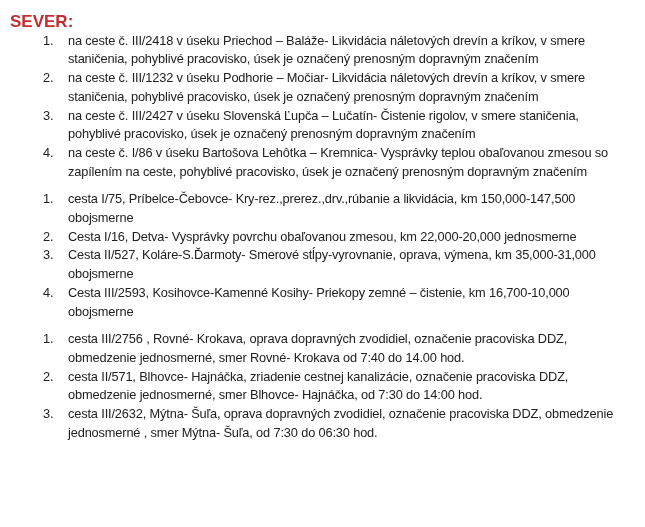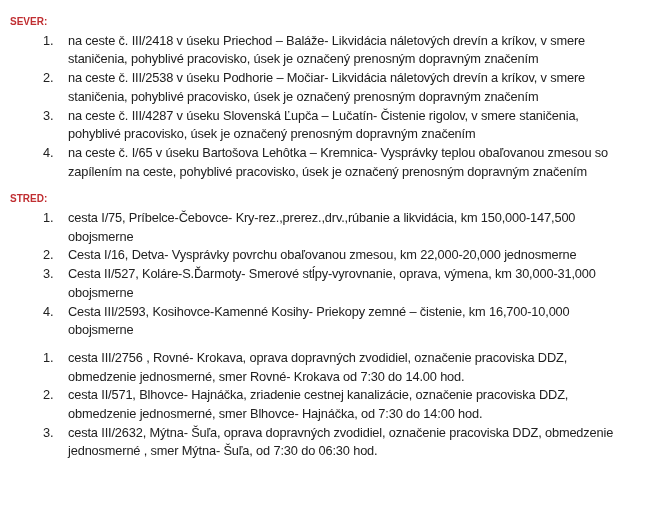--- a/index.html
+++ b/index.html
@@ -18,21 +18,21 @@
     box-sizing: border-box;
     width: 645px;
     height: 527px;
     padding: 13px 20px 10px 10px;
     background: #ffffff;
   }
   .section { margin: 0; }
   .section + .section { margin-top: 9px; }
   .section-heading {
     margin: 0;
-    font-size: 10px;
+    font-size: 17px;
     line-height: 18.7px;
     font-weight: 700;
     color: var(--heading-color, #c02e31);
   }
   ol.item-list {
     list-style: none;
     margin: 0;
     padding: 0;
   }
   li.list-item {
@@ -59,60 +59,59 @@
 
   <section class="section">
     <h2 class="section-heading">SEVER:</h2>
     <ol class="item-list">
       <li class="list-item">
         <span class="item-number">1.</span>
         <span class="item-text">na ceste č. III/2418 v úseku Priechod – Baláže- Likvidácia náletových drevín a kríkov, v smere staničenia, pohyblivé pracovisko, úsek je označený prenosným dopravným značením</span>
       </li>
       <li class="list-item">
         <span class="item-number">2.</span>
-        <span class="item-text">na ceste č. III/2538 v úseku Podhorie – Močiar- Likvidácia náletových drevín a kríkov, v smere staničenia, pohyblivé pracovisko, úsek je označený prenosným dopravným značením</span>
+        <span class="item-text">na ceste č. III/1232 v úseku Podhorie – Močiar- Likvidácia náletových drevín a kríkov, v smere staničenia, pohyblivé pracovisko, úsek je označený prenosným dopravným značením</span>
       </li>
       <li class="list-item">
         <span class="item-number">3.</span>
-        <span class="item-text">na ceste č. III/4287 v úseku Slovenská Ľupča – Lučatín- Čistenie rigolov, v smere staničenia, pohyblivé pracovisko, úsek je označený prenosným dopravným značením</span>
+        <span class="item-text">na ceste č. III/2427 v úseku Slovenská Ľupča – Lučatín- Čistenie rigolov, v smere staničenia, pohyblivé pracovisko, úsek je označený prenosným dopravným značením</span>
       </li>
       <li class="list-item">
         <span class="item-number">4.</span>
-        <span class="item-text">na ceste č. I/65 v úseku Bartošova Lehôtka – Kremnica- Vysprávky teplou obaľovanou zmesou so zapílením na ceste, pohyblivé pracovisko, úsek je označený prenosným dopravným značením</span>
+        <span class="item-text">na ceste č. I/86 v úseku Bartošova Lehôtka – Kremnica- Vysprávky teplou obaľovanou zmesou so zapílením na ceste, pohyblivé pracovisko, úsek je označený prenosným dopravným značením</span>
       </li>
     </ol>
   </section>
 
   <section class="section">
-    <h2 class="section-heading">STRED:</h2>
     <ol class="item-list">
       <li class="list-item">
         <span class="item-number">1.</span>
         <span class="item-text">cesta I/75, Príbelce-Čebovce- Kry-rez.,prerez.,drv.,rúbanie a likvidácia, km 150,000-147,500 obojsmerne</span>
       </li>
       <li class="list-item">
         <span class="item-number">2.</span>
         <span class="item-text">Cesta I/16, Detva- Vysprávky povrchu obaľovanou zmesou, km 22,000-20,000 jednosmerne</span>
       </li>
       <li class="list-item">
         <span class="item-number">3.</span>
-        <span class="item-text">Cesta II/527, Koláre-S.Ďarmoty- Smerové stĺpy-vyrovnanie, oprava, výmena, km 30,000-31,000  obojsmerne</span>
+        <span class="item-text">Cesta II/527, Koláre-S.Ďarmoty- Smerové stĺpy-vyrovnanie, oprava, výmena, km 35,000-31,000  obojsmerne</span>
       </li>
       <li class="list-item">
         <span class="item-number">4.</span>
         <span class="item-text">Cesta III/2593, Kosihovce-Kamenné Kosihy- Priekopy zemné – čistenie, km 16,700-10,000 obojsmerne</span>
       </li>
     </ol>
   </section>
 
   <section class="section">
     <ol class="item-list">
       <li class="list-item">
         <span class="item-number">1.</span>
-        <span class="item-text">cesta III/2756 , Rovné- Krokava, oprava dopravných zvodidiel, označenie pracoviska DDZ, obmedzenie jednosmerné, smer Rovné- Krokava od 7:30 do 14.00 hod.</span>
+        <span class="item-text">cesta III/2756 , Rovné- Krokava, oprava dopravných zvodidiel, označenie pracoviska DDZ, obmedzenie jednosmerné, smer Rovné- Krokava od 7:40 do 14.00 hod.</span>
       </li>
       <li class="list-item">
         <span class="item-number">2.</span>
         <span class="item-text">cesta II/571, Blhovce- Hajnáčka, zriadenie cestnej kanalizácie, označenie pracoviska DDZ, obmedzenie jednosmerné, smer Blhovce- Hajnáčka, od 7:30 do 14:00 hod.</span>
       </li>
       <li class="list-item">
         <span class="item-number">3.</span>
         <span class="item-text">cesta III/2632, Mýtna- Šuľa, oprava dopravných zvodidiel, označenie pracoviska DDZ, obmedzenie jednosmerné , smer Mýtna- Šuľa, od 7:30 do 06:30 hod.</span>
       </li>
     </ol>

